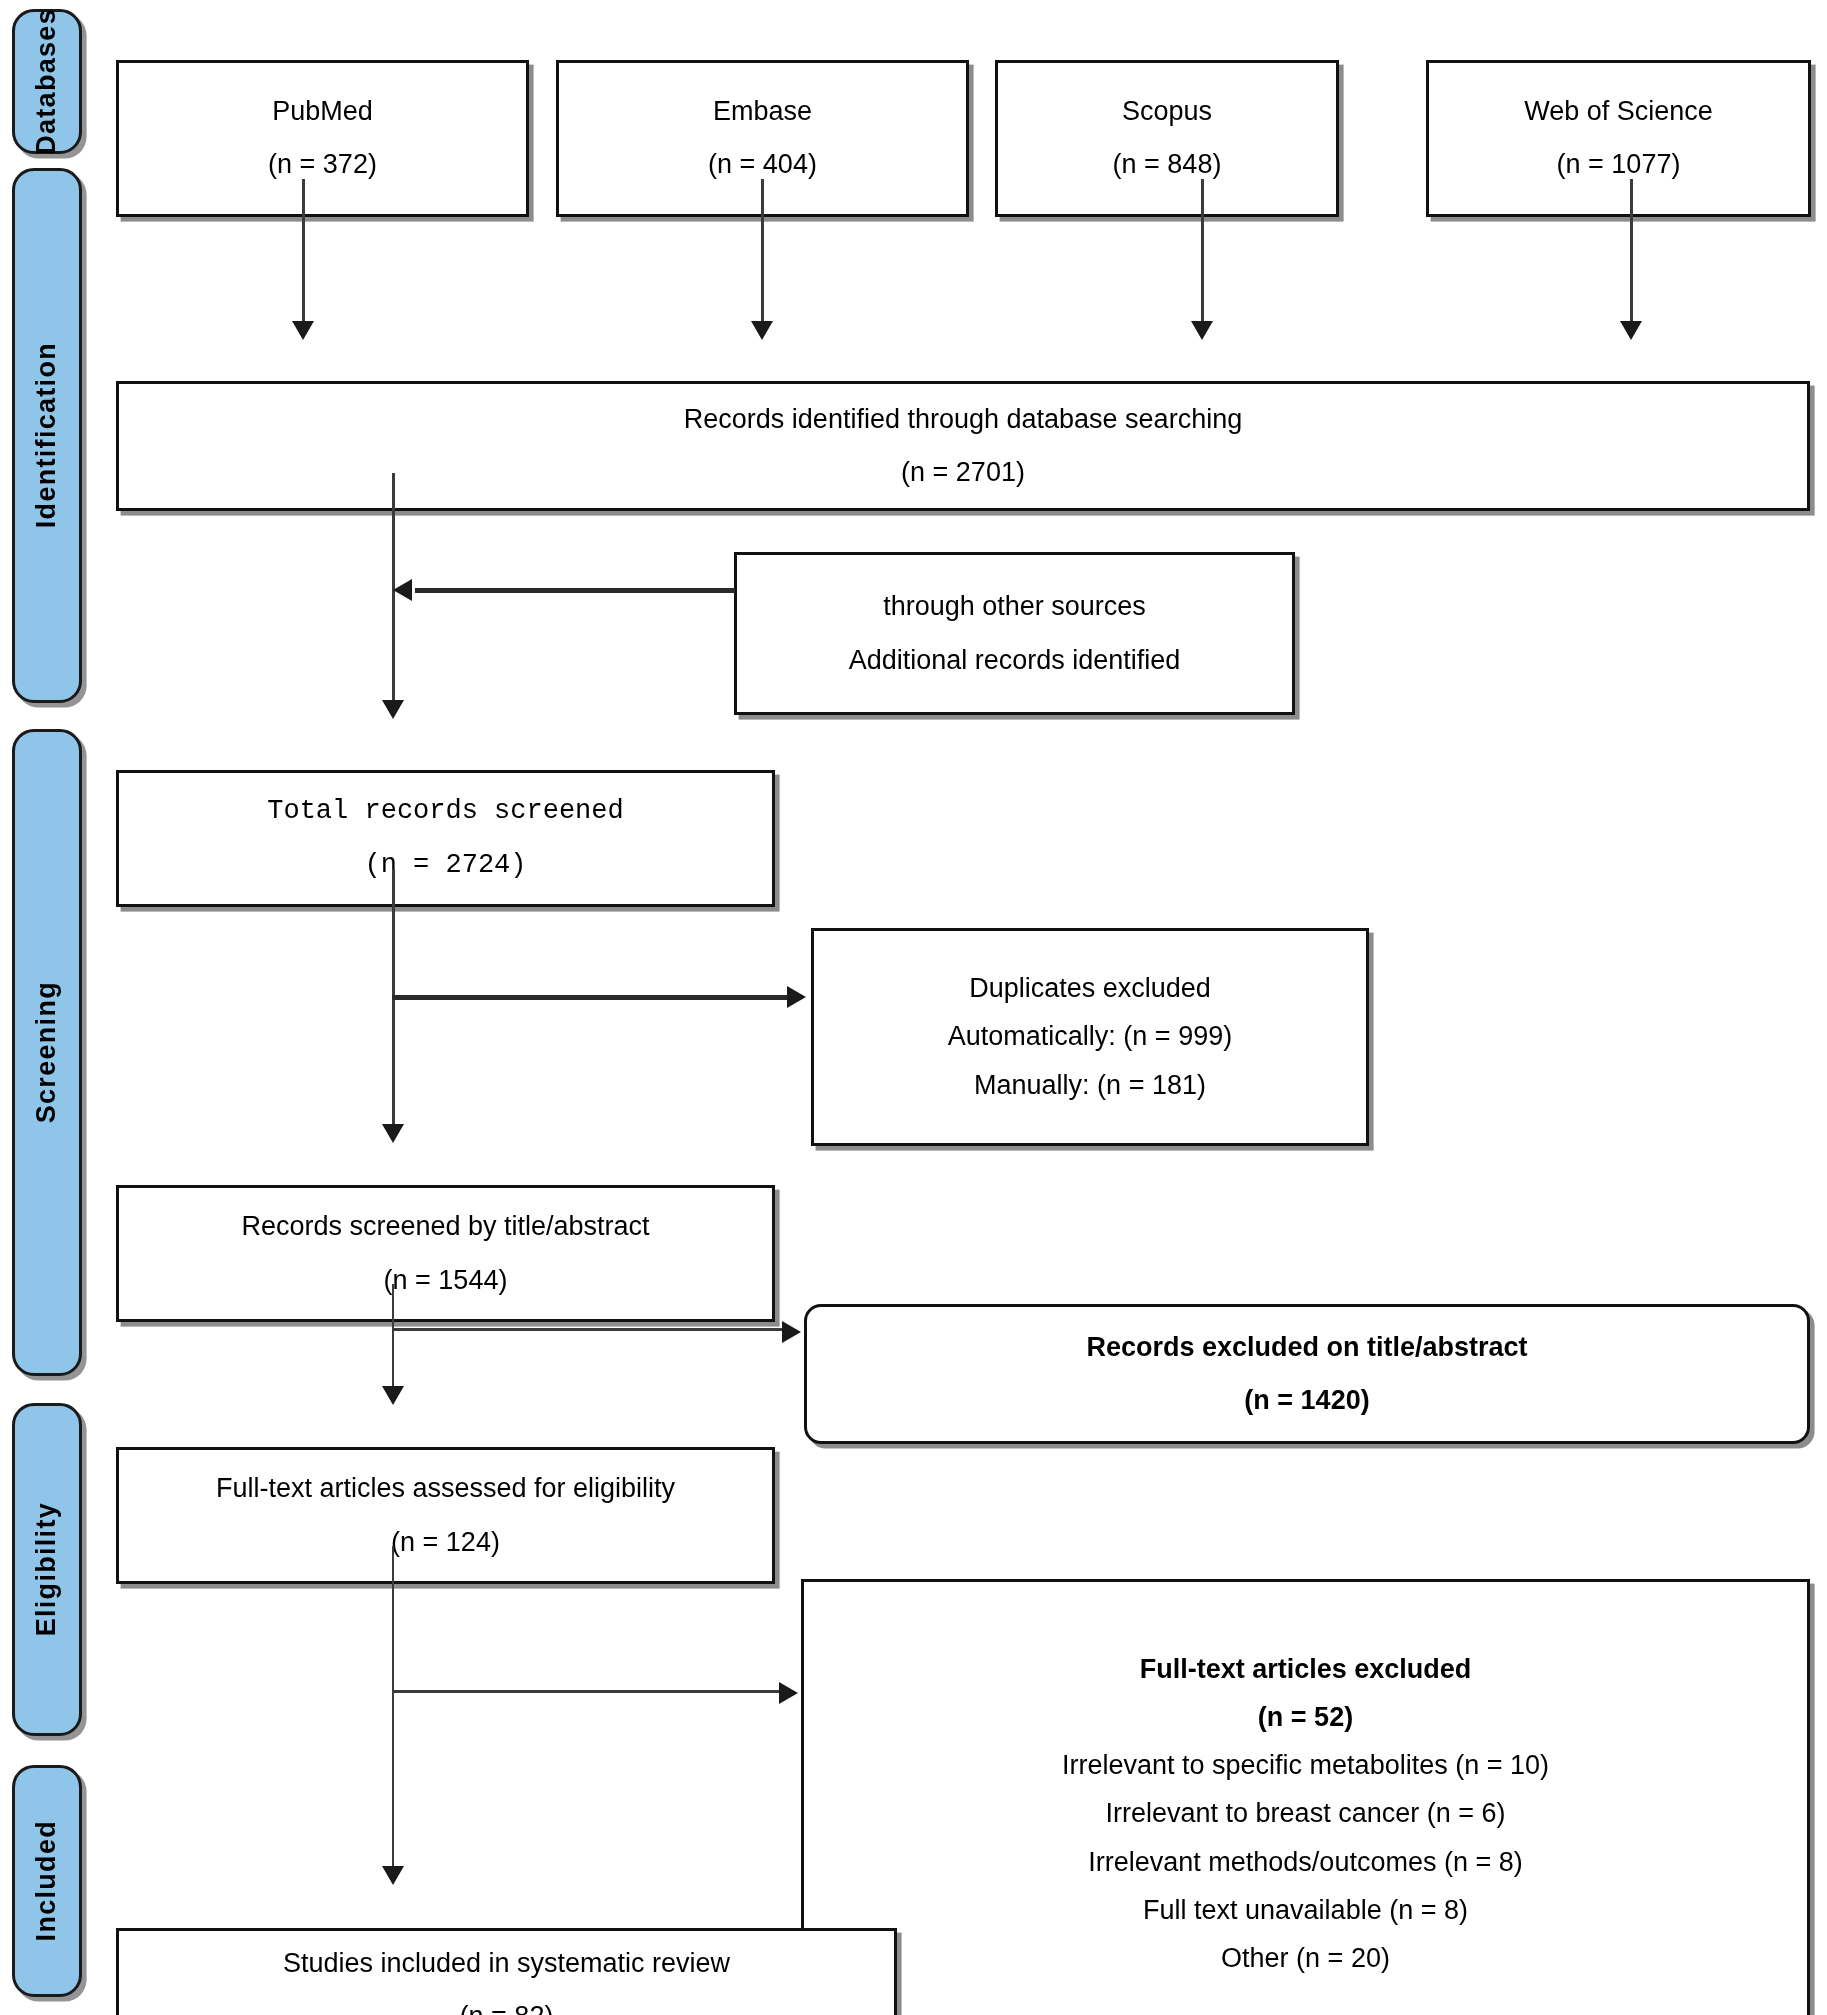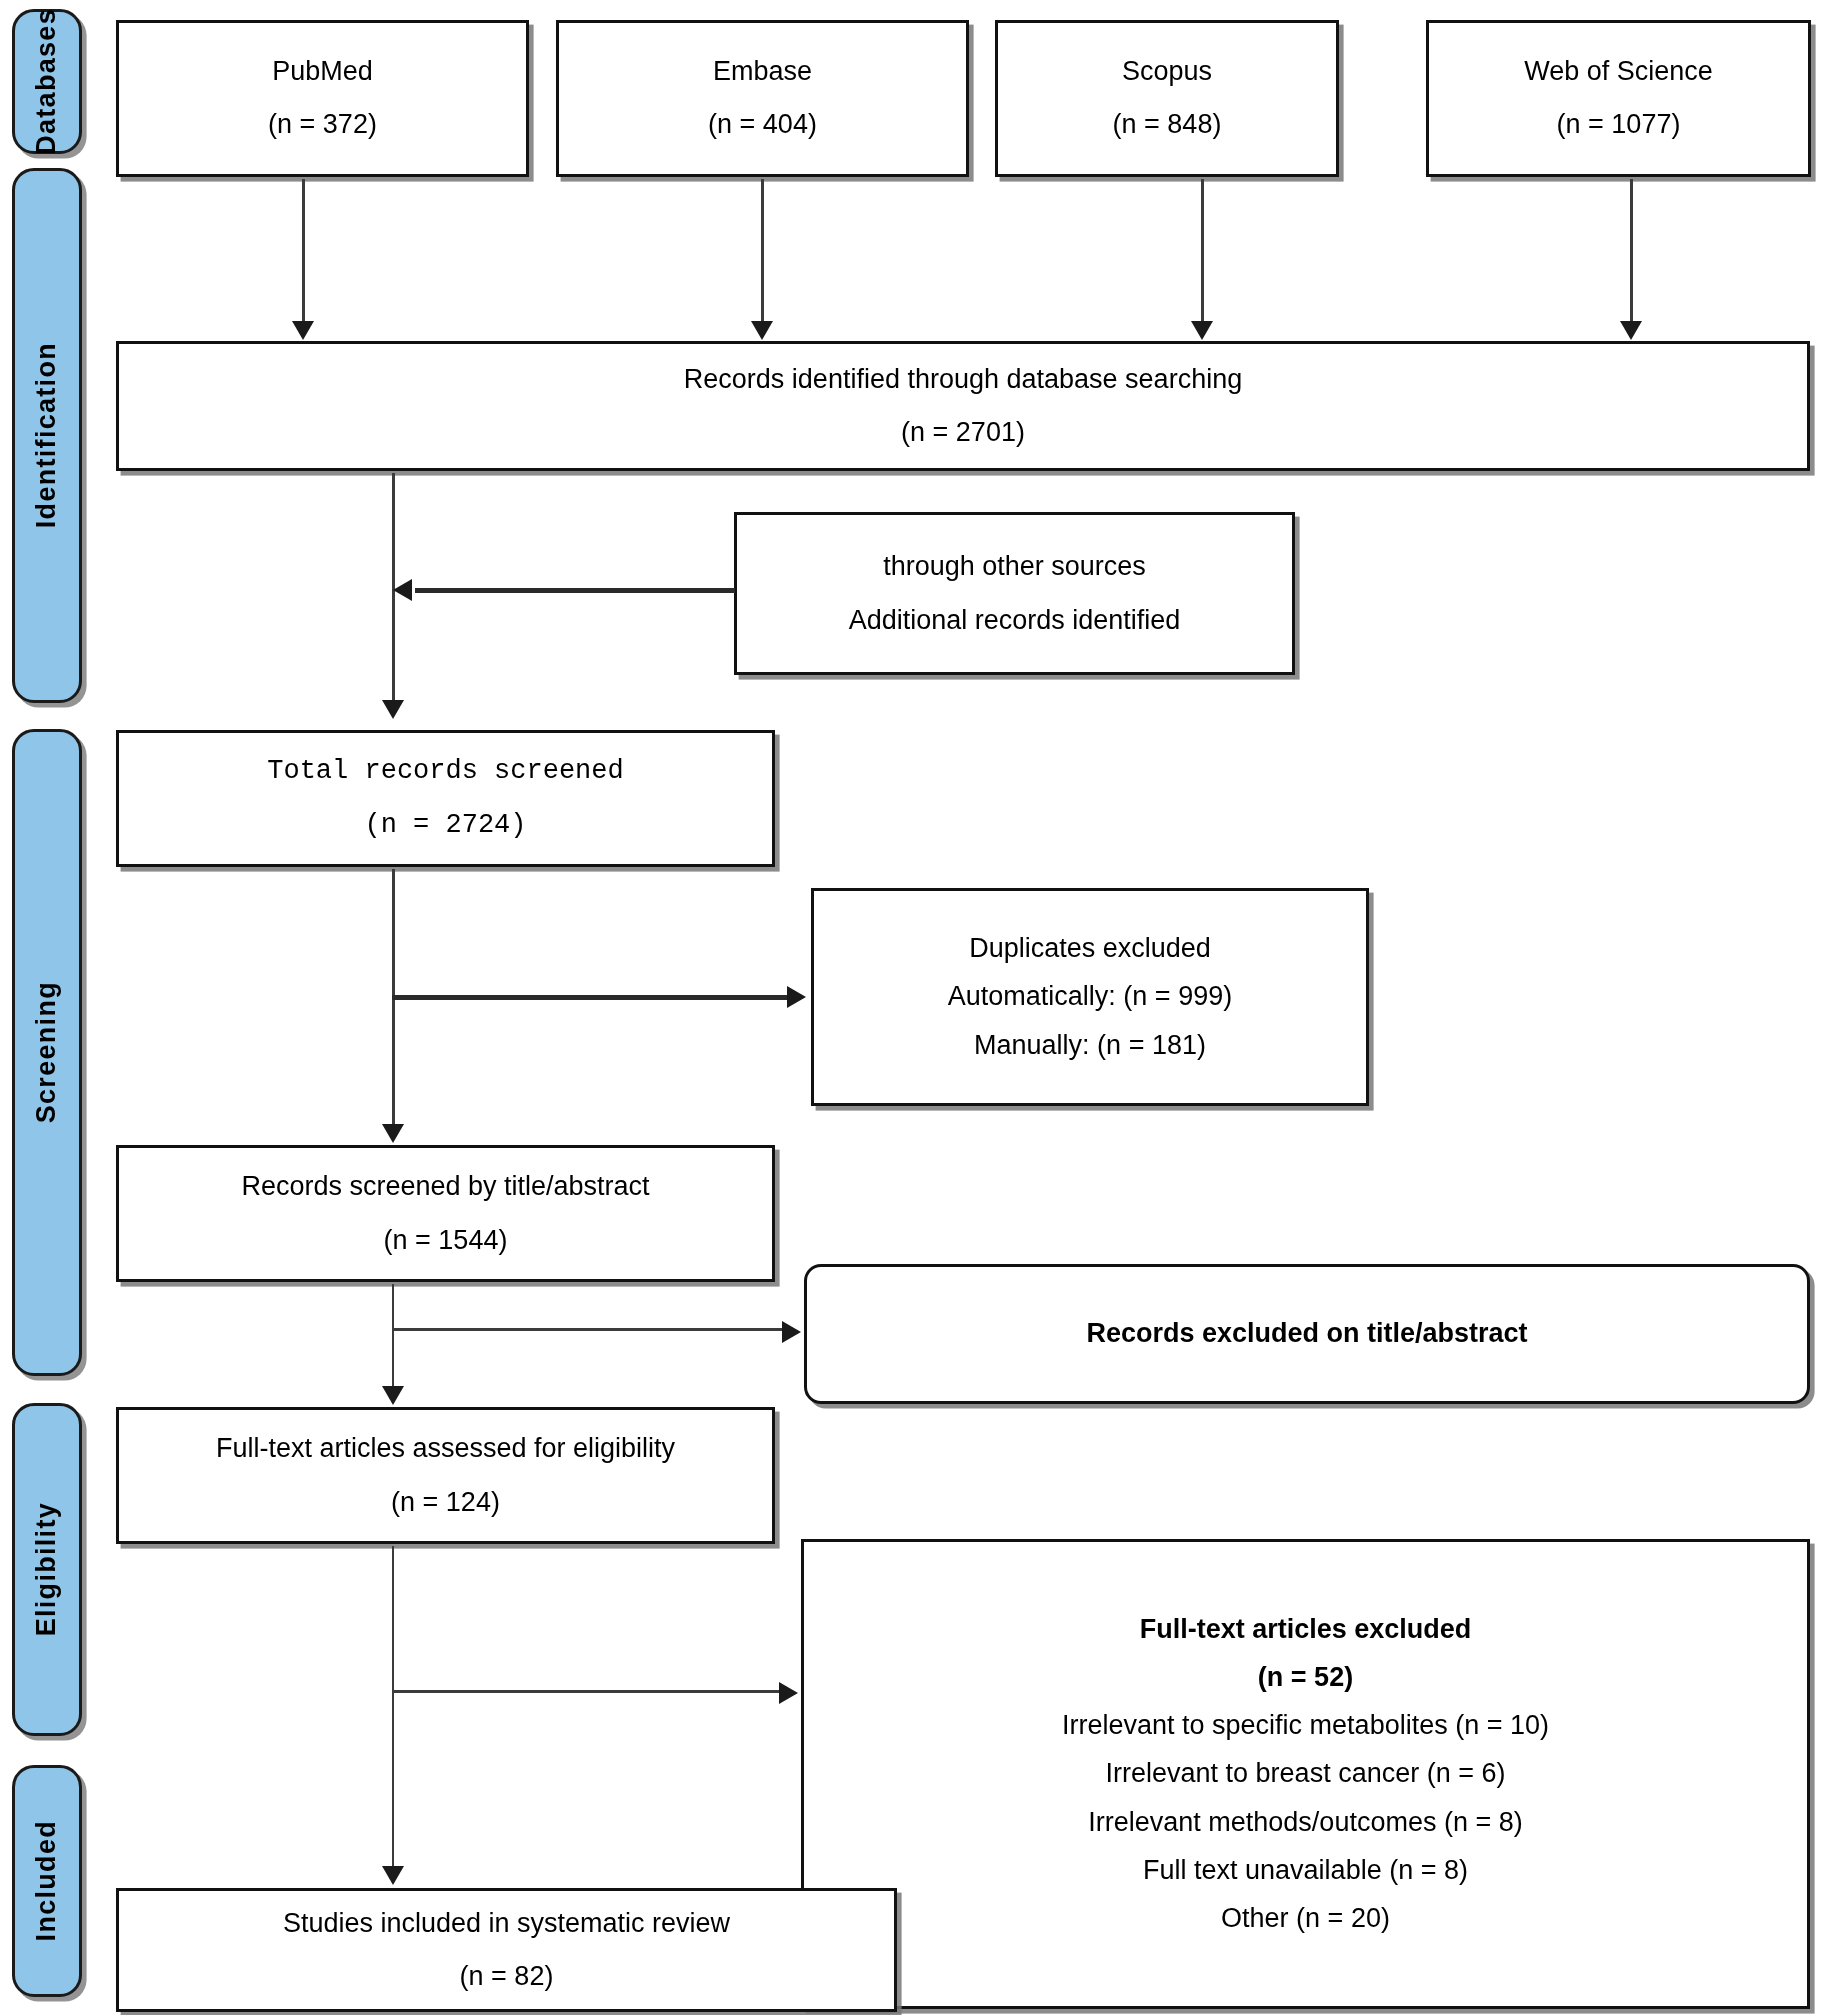--- a/index.html
+++ b/index.html
@@ -49,20 +49,21 @@
     box-shadow: 4.6px 4.6px 0 rgba(120,120,120,0.85);
     display: flex;
     flex-direction: column;
     align-items: center;
     justify-content: center;
     text-align: center;
     color: #000000;
     font-size: 27px;
     line-height: 1.15;
     padding: 11px 9px;
+    margin-top: 40px;
   }
   .flow-box .line { display: block; width: 100%; }
   .flow-box .line + .line { margin-top: 22px; }
   .flow-box.bold { font-weight: bold; }
   .flow-box.bold .line.normal { font-weight: normal; }
   .flow-box.tight .line + .line { margin-top: 17px; }
 
   
   .vline {
     position: absolute;
@@ -188,20 +189,21 @@
   <div class="hline thick" style="left:392px; top:995px; width:396px;"></div>
   <div class="arrow-right" style="left:787px; top:986px;"></div>
 
   <div class="flow-box" style="left:116px; top:1145px; width:659px; height:137px;">
     <span class="line">Records screened by title/abstract</span>
     <span class="line">(n = 1544)</span>
   </div>
 
   <div class="flow-box bold" style="left:804px; top:1264px; width:1006px; height:140px;border-radius:17px;">
     <span class="line">Records excluded on title/abstract</span>
+    <span class="line">(n = 1420)</span>
   </div>
 
   <div class="vline" style="left:392px; top:1284px; width:2px; height:104px;"></div>
   <div class="arrow-down" style="left:382px; top:1386px;"></div>
 
   <div class="hline" style="left:392px; top:1328px; width:391px; height:3.3px;"></div>
   <div class="arrow-right" style="left:782px; top:1321px;"></div>
 
   <div class="flow-box" style="left:116px; top:1407px; width:659px; height:137px;">
     <span class="line">Full-text articles assessed for eligibility</span>

